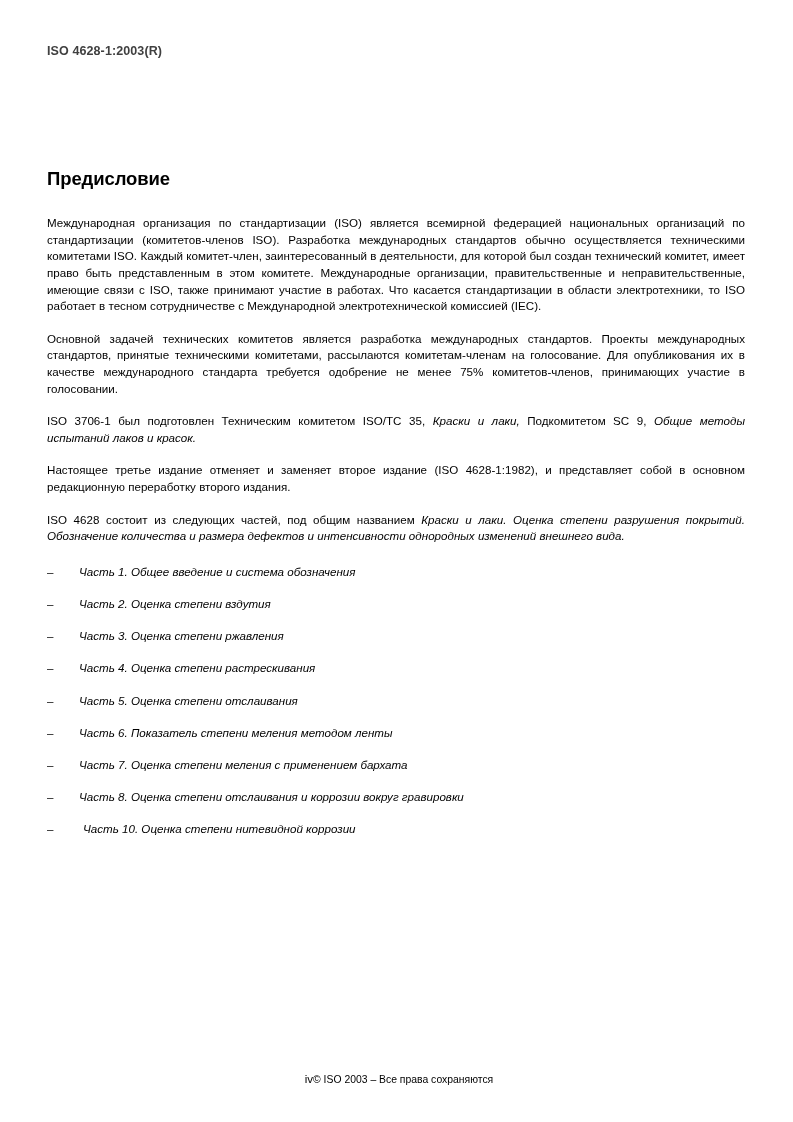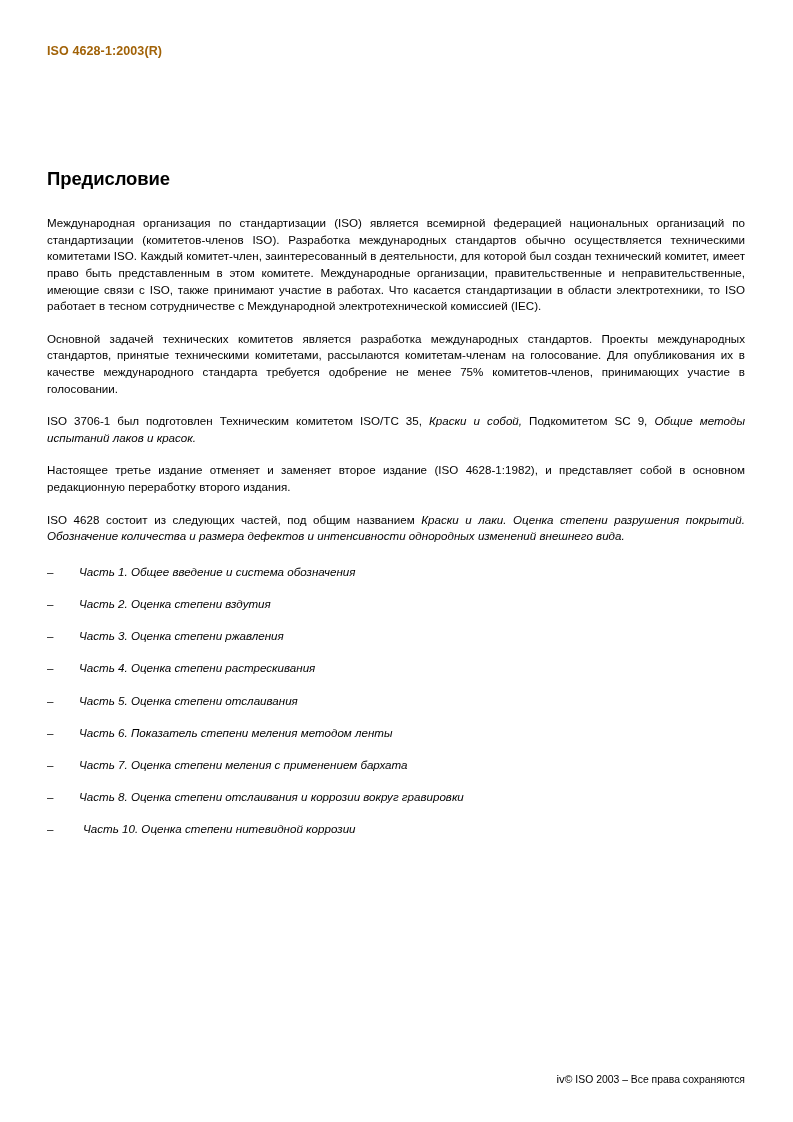--- a/index.html
+++ b/index.html
@@ -22,21 +22,21 @@
     box-sizing: border-box;
   }
   
   .doc-header {
     position: absolute;
     left: 47px;
     top: 44px;
     font-size: 12.5px;
     font-weight: bold;
     letter-spacing: 0.1px;
-    color: #a16207;
+    color: #404040;
     white-space: nowrap;
   }
   
   .content {
     position: absolute;
     left: 47px;
     top: 168px;
     width: 698px;
   }
   .section-title {
@@ -87,21 +87,21 @@
   }
   
   .footer {
     position: absolute;
     left: 53px;
     right: 48px;
     top: 1072px;
     height: 16px;
     display: flex;
     align-items: baseline;
-    justify-content: flex-end;
+    justify-content: center;
   }
   .footer .page-number {
     font-size: 11.5px;
     line-height: 14px;
   }
   .footer .copyright {
     font-size: 10.4px;
     line-height: 14px;
     white-space: nowrap;
   }
@@ -116,21 +116,21 @@
   <div class="content">
 
     <h1 class="section-title">Предисловие</h1>
 
     <p class="para">Международная организация по стандартизации (ISO) является всемирной федерацией национальных организаций по стандартизации (комитетов-членов ISO). Разработка международных стандартов обычно осуществляется техническими комитетами ISO. Каждый комитет-член, заинтересованный в деятельности, для которой был создан технический комитет, имеет право быть представленным в этом комитете. Международные организации, правительственные и неправительственные, имеющие связи с ISO, также принимают участие в работах. Что касается стандартизации в области электротехники, то ISO работает в тесном сотрудничестве с Международной электротехнической комиссией (IEC).</p>
 
 
     <p class="para">Основной задачей технических комитетов является разработка международных стандартов. Проекты международных стандартов, принятые техническими комитетами, рассылаются комитетам-членам на голосование. Для опубликования их в качестве международного стандарта требуется одобрение не менее 75% комитетов-членов, принимающих участие в голосовании.</p>
 
 
-    <p class="para"><span>ISO 3706-1 был подготовлен Техническим комитетом ISO/TC 35, </span><span class="it">Краски и собой,</span><span> Подкомитетом SC 9, </span><span class="it">Общие методы испытаний лаков и красок.</span></p>
+    <p class="para"><span>ISO 3706-1 был подготовлен Техническим комитетом ISO/TC 35, </span><span class="it">Краски и лаки,</span><span> Подкомитетом SC 9, </span><span class="it">Общие методы испытаний лаков и красок.</span></p>
 
     <p class="para">Настоящее третье издание отменяет и заменяет второе издание (ISO 4628-1:1982), и представляет собой в основном редакционную переработку второго издания.</p>
 
     <p class="para"><span>ISO 4628 состоит из следующих частей, под общим названием </span><span class="it">Краски и лаки. Оценка степени разрушения покрытий. Обозначение  количества и размера дефектов и интенсивности однородных изменений внешнего вида.</span></p>
 
     <ul class="parts-list">
       <li>
         <span class="dash">–</span>
         <span>Часть 1. Общее введение и система обозначения</span>
       </li>

